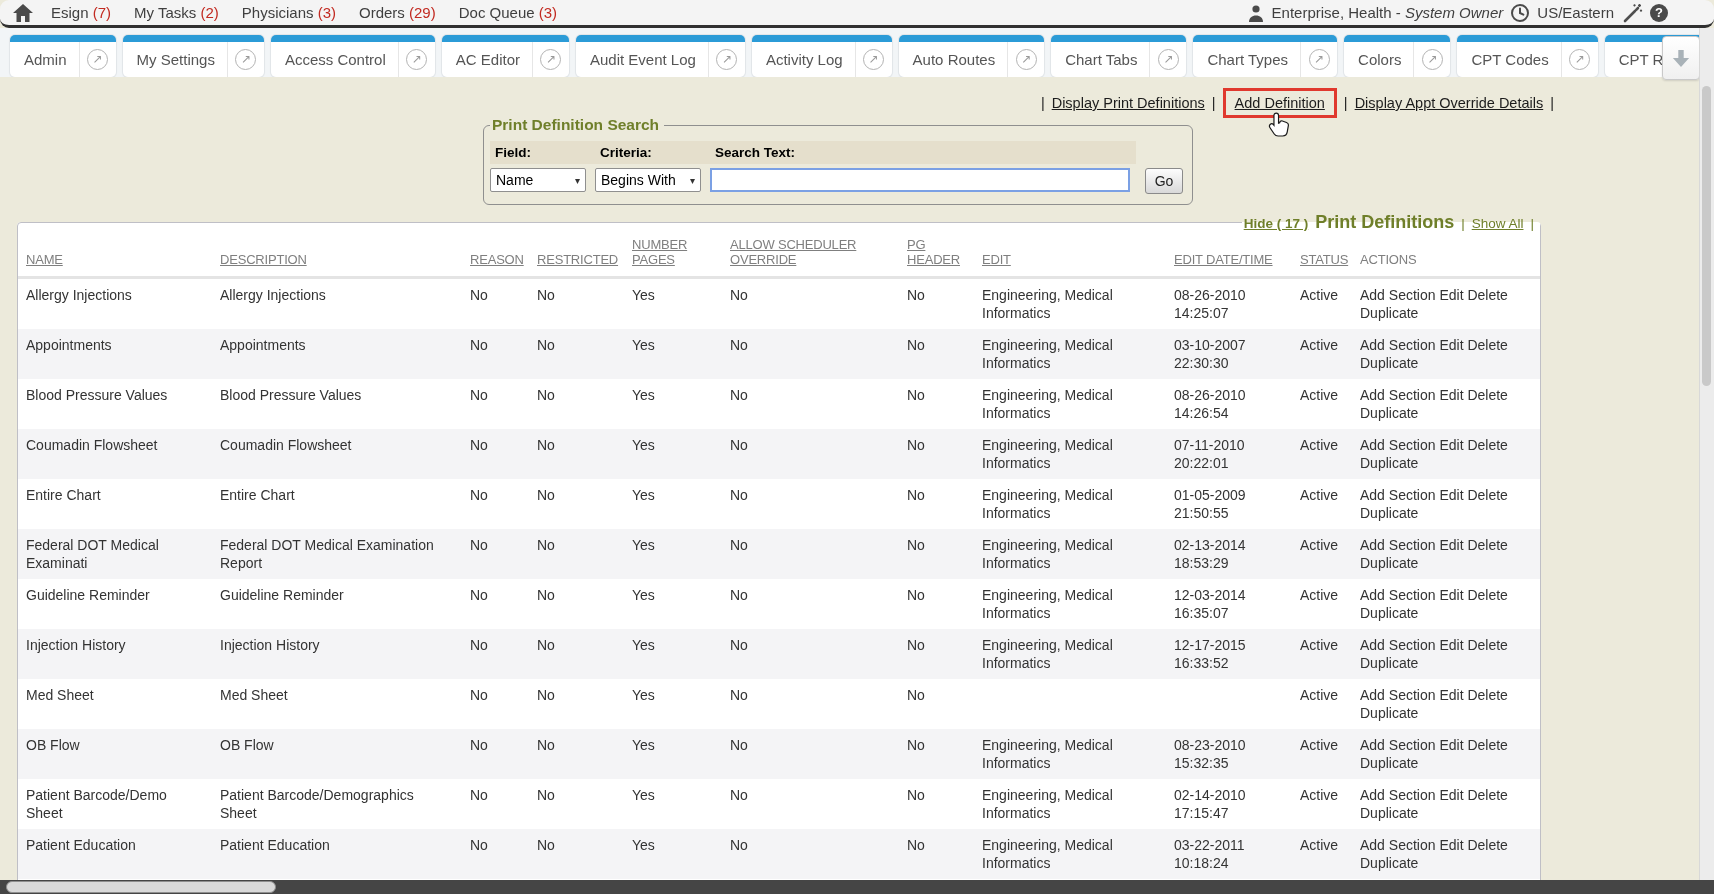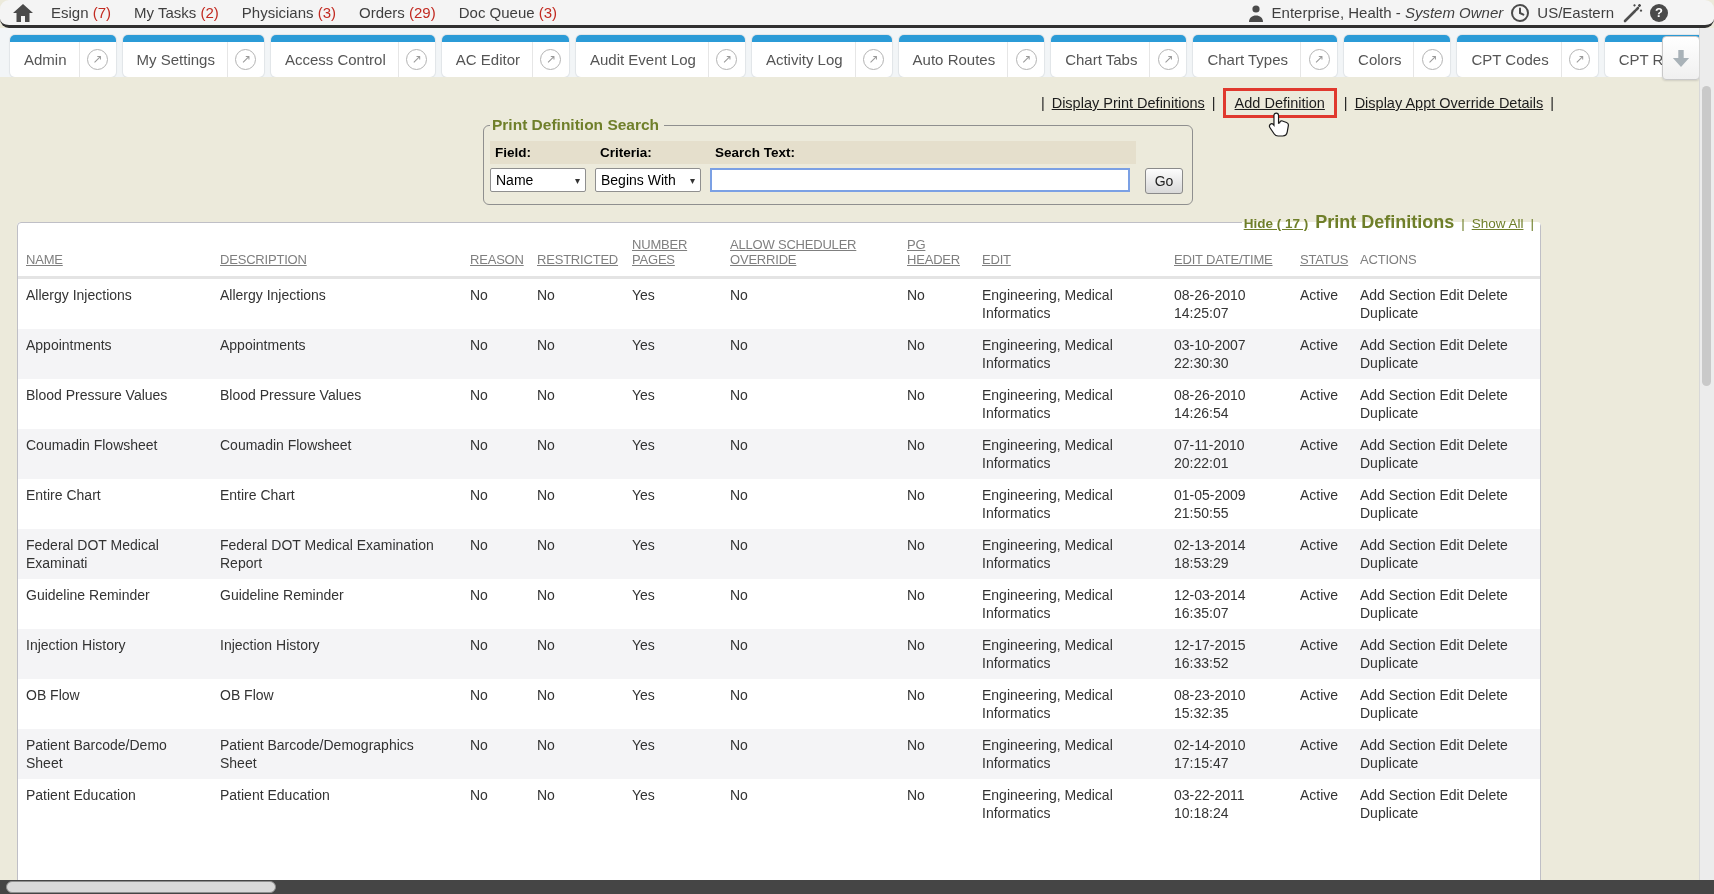--- a/index.html
+++ b/index.html
@@ -435,20 +435,33 @@
           <td>No</td>
           <td>Yes</td>
           <td>No</td>
           <td>No</td>
           <td>Engineering, Medical Informatics</td>
           <td>12-17-2015 16:33:52</td>
           <td>Active</td>
           <td><a class="action-link">Add Section</a> <a class="action-link">Edit</a> <a class="action-link">Delete</a> <a class="action-link">Duplicate</a></td>
         </tr>
         <tr class="row">
+          <td>Med Sheet</td>
+          <td>Med Sheet</td>
+          <td>No</td>
+          <td>No</td>
+          <td>Yes</td>
+          <td>No</td>
+          <td>No</td>
+          <td></td>
+          <td></td>
+          <td>Active</td>
+          <td><a class="action-link">Add Section</a> <a class="action-link">Edit</a> <a class="action-link">Delete</a> <a class="action-link">Duplicate</a></td>
+        </tr>
+        <tr class="row">
           <td>OB Flow</td>
           <td>OB Flow</td>
           <td>No</td>
           <td>No</td>
           <td>Yes</td>
           <td>No</td>
           <td>No</td>
           <td>Engineering, Medical Informatics</td>
           <td>08-23-2010 15:32:35</td>
           <td>Active</td>

